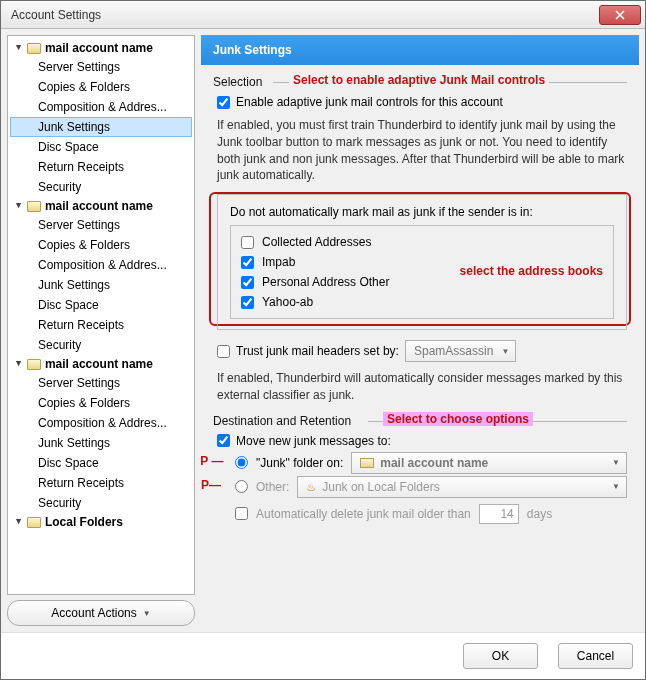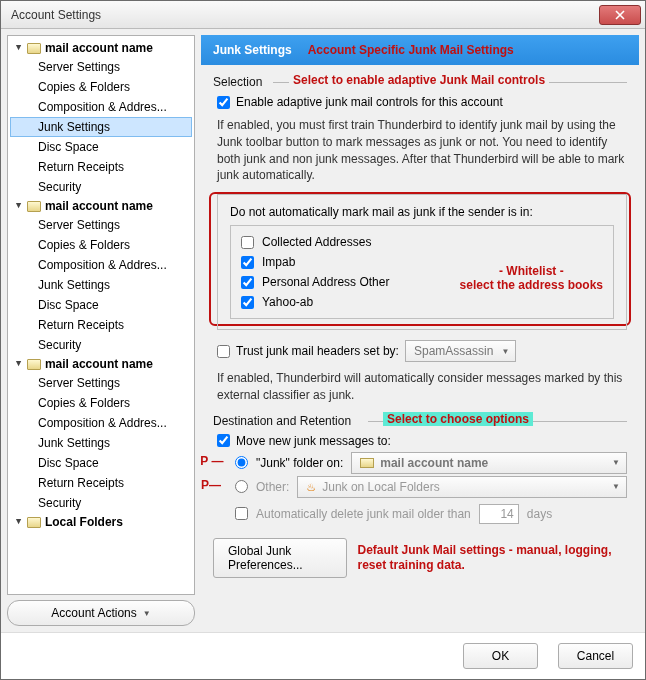--- a/index.html
+++ b/index.html
@@ -102,21 +102,20 @@
           </div>
         </div>
       <div class="account-actions">
         <span>Account Actions</span>
         <span class="caret">▼</span>
       </div>
     </div>
     <div class="content">
       <div class="header-bar">
         <span>Junk Settings</span>
-        <span class="annot" style="margin-left:16px;">Account Specific Junk Mail Settings</span>
       </div>
       <div class="pane" style="position:relative;">
 
         <div class="section-label">
           <span>Selection</span>
           <span class="line"></span>
           <span class="annot" style="position:absolute; left:76px; top:-2px; background:#f0f0f0; padding:0 4px;">Select to enable adaptive Junk Mail controls</span>
         </div>
 
         <div class="checkbox-row">
@@ -125,21 +124,20 @@
         </div>
 
         <div class="desc">If enabled, you must first train Thunderbird to identify junk mail by using the Junk toolbar button to mark messages as junk or not. You need to identify both junk and non junk messages. After that Thunderbird will be able to mark junk automatically.</div>
 
         <div style="position:relative;">
           <div class="annot-border" style="left:-4px; right:-4px; top:-2px; bottom:4px;"></div>
           <div class="whitelist-box">
             <span>Do not automatically mark mail as junk if the sender is in:</span>
             <div class="whitelist-inner" id="whitelist" style="position:relative;">
               <div style="position:absolute; right:10px; top:38px; text-align:center;">
-                <div class="annot">- Whitelist -</div>
                 <div class="annot">select the address books</div>
               </div>
             <div class="wb-row">
                   <input type="checkbox" style="">
                   <span>Collected Addresses</span>
                 </div>
                 <div class="wb-row">
                   <input type="checkbox" checked="" style="">
                   <span>Impab</span>
                 </div>
@@ -162,21 +160,21 @@
             <span>SpamAssassin</span>
             <span class="caret">▼</span>
           </span>
         </div>
 
         <div class="desc">If enabled, Thunderbird will automatically consider messages marked by this external classifier as junk.</div>
 
         <div class="section-label dr">
           <span>Destination and Retention</span>
           <span class="line"></span>
-          <span class="annot" style="position:absolute; left:170px; top:-2px; background:#5eead4; padding:0 4px;text-align:right;">Select to choose options</span>
+          <span class="annot" style="position:absolute; left:170px; top:-2px; background:#f0abfc; padding:0 4px;text-align:right;">Select to choose options</span>
         </div>
 
         <div class="checkbox-row">
           <input type="checkbox" checked="" style="">
           <span>Move new junk messages to:</span>
         </div>
 
         <div style="position:relative;">
           <span class="annot" style="position:absolute; left:-30px; top:2px;"><span>POP</span> —</span>
           <div class="radio-block">
@@ -203,26 +201,20 @@
           </div>
         </div>
 
         <div class="radio-block" style="margin-left:22px; margin-top:6px;">
           <input type="checkbox" style="">
           <span class="disabled">Automatically delete junk mail older than</span>
           <input class="num-input disabled" value="14" style="">
           <span class="disabled">days</span>
         </div>
 
-        <div style="display:flex; align-items:center; gap:10px; margin-top:14px;">
-          <div class="btn">
-            <span>Global Junk Preferences...</span>
-          </div>
-          <div class="annot" style="line-height:1.2;">Default Junk Mail settings - manual, logging, reset training data.</div>
-        </div>
 
       </div>
     </div>
   </div>
   <div class="footer">
     <div class="btn"><span>OK</span></div>
     <div class="btn"><span>Cancel</span></div>
   </div>
 </div>
 

